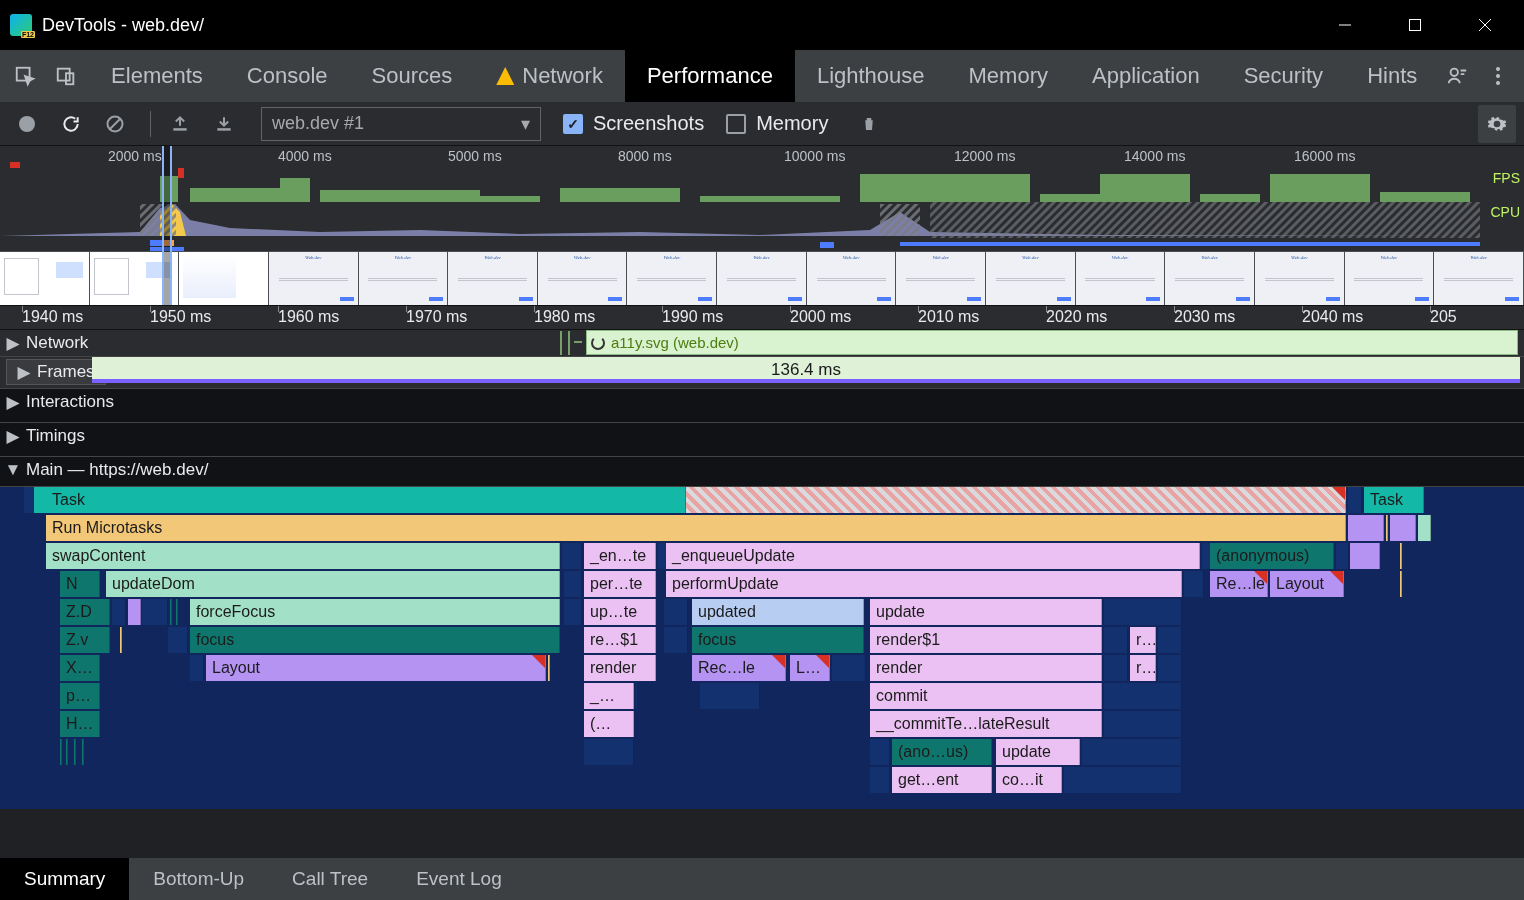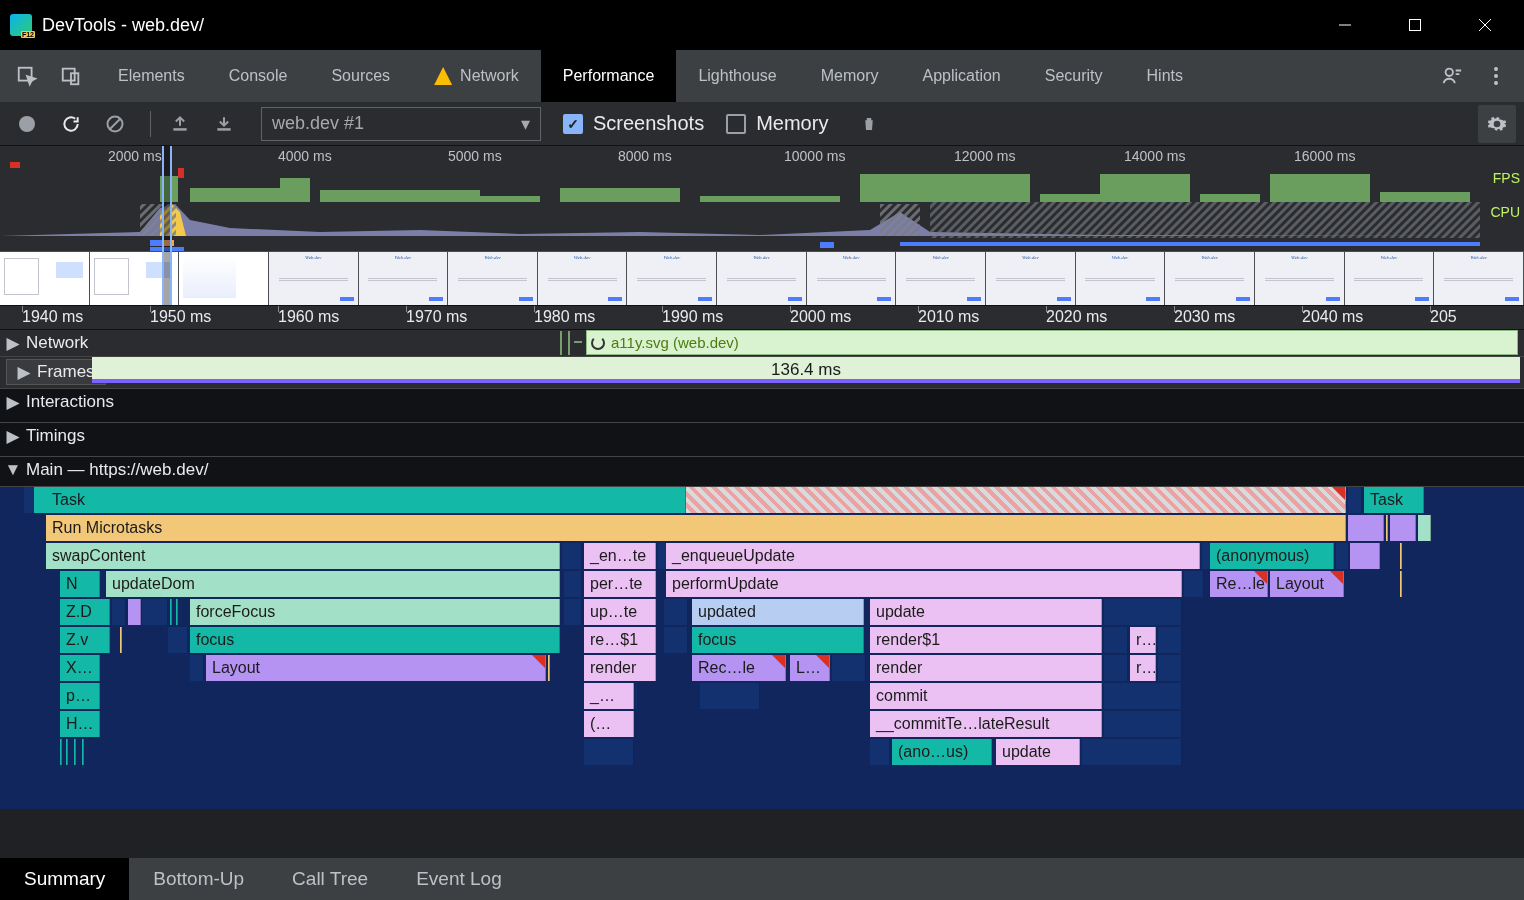--- a/index.html
+++ b/index.html
@@ -7,21 +7,21 @@
 .titlebar { height:50px; background:#000; display:flex; align-items:center; padding:0 4px; }
 .titlebar .icon { width:22px; height:22px; margin:0 10px 0 6px; background:linear-gradient(135deg,#0cb2ef,#2ecc71); border-radius:3px; position:relative; }
 .titlebar .icon::after { content:"F12"; position:absolute; bottom:-2px; right:-3px; background:#f2c94c; color:#000; font-size:7px; font-weight:700; padding:0 1px; border-radius:1px;}
 .titlebar .title { font-size:18px; color:#fff; }
 .winctls { margin-left:auto; display:flex; }
 .winctl { width:70px; height:50px; display:flex; align-items:center; justify-content:center; color:#fff; }
 .winctl svg { width:14px; height:14px; stroke:#fff; stroke-width:1; fill:none; }
 
 .tabstrip { height:52px; background:#3c4043; display:flex; align-items:center; padding:0 8px; }
 .tabstrip .tool { width:38px; height:38px; display:flex; align-items:center; justify-content:center; margin-right:6px; }
-.tabstrip .tab { padding:0 22px; height:52px; display:flex; align-items:center; font-size:16px; color:#bdc1c6; cursor:pointer; }
+.tabstrip .tab { padding:0 22px; height:52px; display:flex; align-items:center; font-size:22px; color:#bdc1c6; cursor:pointer; }
 .tabstrip .tab.active { background:#000; color:#fff; }
 .tabstrip .tab .warn { width:18px; height:18px; background:#fbbc04; margin-right:8px; clip-path:polygon(50% 0,100% 100%,0 100%); display:flex; align-items:flex-end; justify-content:center; font-size:12px; color:#000;}
 .tabstrip .rtool { width:40px; height:40px; display:flex; align-items:center; justify-content:center; margin-left:auto;}
 .tabstrip .rtool2 { width:40px; height:40px; display:flex; align-items:center; justify-content:center; margin-left:4px;}
 
 .toolbar { height:44px; background:#2b2c2f; display:flex; align-items:center; padding:0 8px; border-bottom:1px solid #111;}
 .tbtn { width:38px; height:38px; display:flex; align-items:center; justify-content:center; margin-right:6px; color:#9aa0a6;}
 .tsel { margin-left:12px; width:280px; height:34px; border:1px solid #5f6368; display:flex; align-items:center; padding:0 10px; color:#a7a9ac; font-size:18px; position:relative;}
 .tsel .arrow { margin-left:auto; }
 .tchk { display:flex; align-items:center; margin-left:22px; font-size:20px; color:#e8eaed;}
@@ -62,21 +62,21 @@
 .framebar { position:absolute; left:0; right:4px; top:0; height:26px; background:#dff2d8; text-align:center; font-size:17px; color:#1b1b1b; line-height:26px; border-bottom:4px solid #7b61ff;}
 
 .flame-area { background:#10265c; position:relative; height:322px; overflow:hidden;}
 .flame-row { position:absolute; left:0; right:0; height:27px; }
 .bar { position:absolute; height:26px; font-size:16px; color:#1b1b1b; display:flex; align-items:center; padding:0 6px; overflow:hidden; white-space:nowrap; border-right:1px solid rgba(0,0,0,0.25);}
 .bar.tri::after { content:""; position:absolute; top:0; right:0; width:0; height:0; border-top:13px solid #d93025; border-left:13px solid transparent;}
 .c-gray { background:#14b8a6;}
 .c-gray-hash { background:repeating-linear-gradient(45deg,#d9dadd,#d9dadd 4px,#e9a3a3 4px,#e9a3a3 8px); }
 .c-gold { background:#f2c777;}
 .c-mint { background:#a3e0c8;}
-.c-bisque { background:#14b8a6;}
+.c-bisque { background:#0f766e;}
 .c-violet { background:#b493f2;}
 .c-pink { background:#eac1f2;}
 .c-blue { background:#b8cdf2;}
 .c-sl { background:#13316e;}
 .thin { width:2px; padding:0;}
 
 .bottom-tabs { position:absolute; left:0; right:0; bottom:0; height:42px; background:#3c4043; display:flex; align-items:center; }
 .btab { height:42px; display:flex; align-items:center; padding:0 24px; font-size:19px; color:#bdc1c6;}
 .btab.active { background:#000; color:#fff;}
 
@@ -528,20 +528,26 @@
     <div class="bar c-bisque thin" style="left:66px;"></div>
     <div class="bar c-bisque thin" style="left:74px;"></div>
     <div class="bar c-bisque thin" style="left:82px;"></div>
     <div class="bar c-sl" style="left:584px;width:50px;"></div>
     <div class="bar c-sl" style="left:870px;width:20px;"></div>
     <div class="bar c-bisque" style="left:892px;width:100px;">(ano…us)</div>
     <div class="bar c-pink" style="left:996px;width:84px;">update</div>
     <div class="bar c-sl" style="left:1082px;width:100px;"></div>
   </div>
 
+  <div class="flame-row" style="top:280px;">
+    <div class="bar c-sl" style="left:870px;width:20px;"></div>
+    <div class="bar c-pink" style="left:892px;width:100px;">get…ent</div>
+    <div class="bar c-pink" style="left:996px;width:66px;">co…it</div>
+    <div class="bar c-sl" style="left:1064px;width:118px;"></div>
+  </div>
 </div>
 
 <div class="bottom-tabs">
   <div class="btab active">Summary</div>
   <div class="btab">Bottom-Up</div>
   <div class="btab">Call Tree</div>
   <div class="btab">Event Log</div>
 </div>
 
 </body></html>

